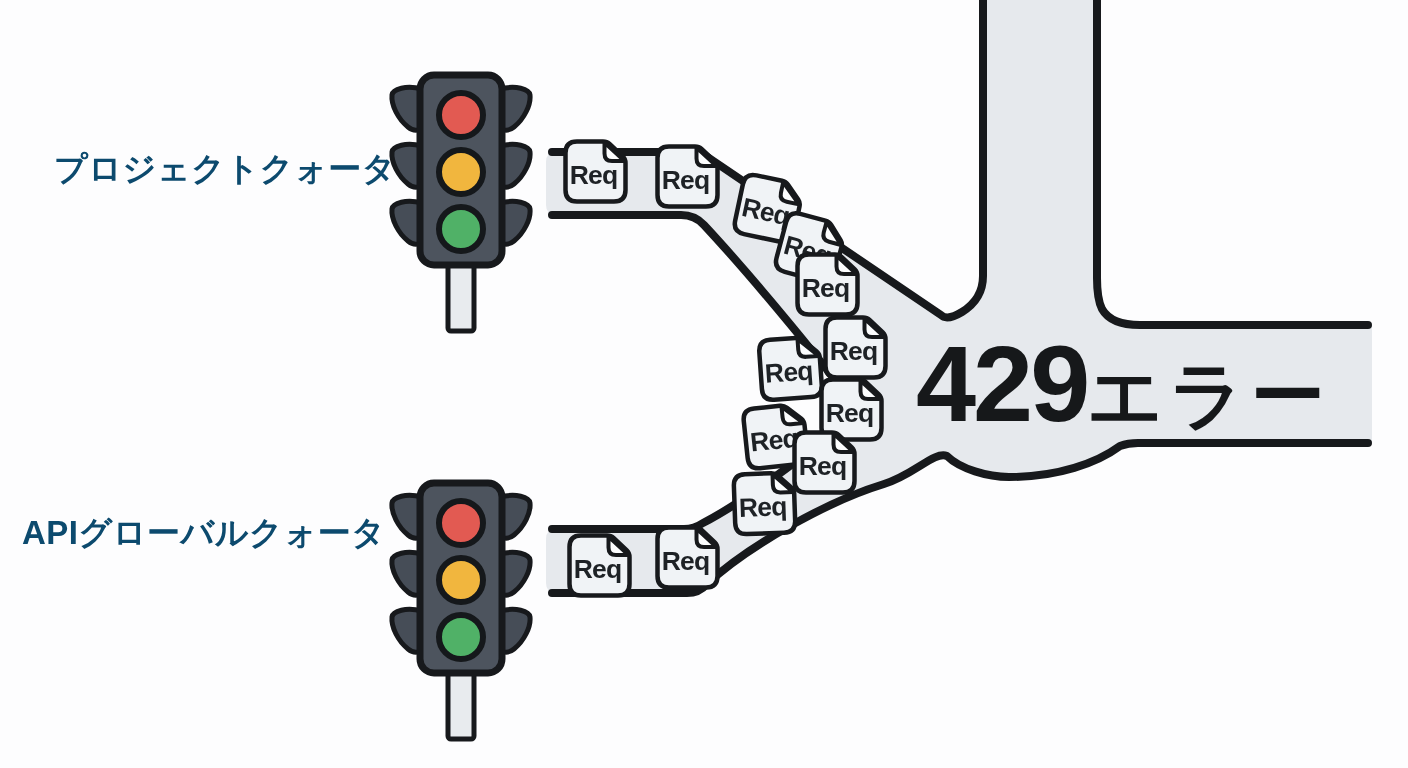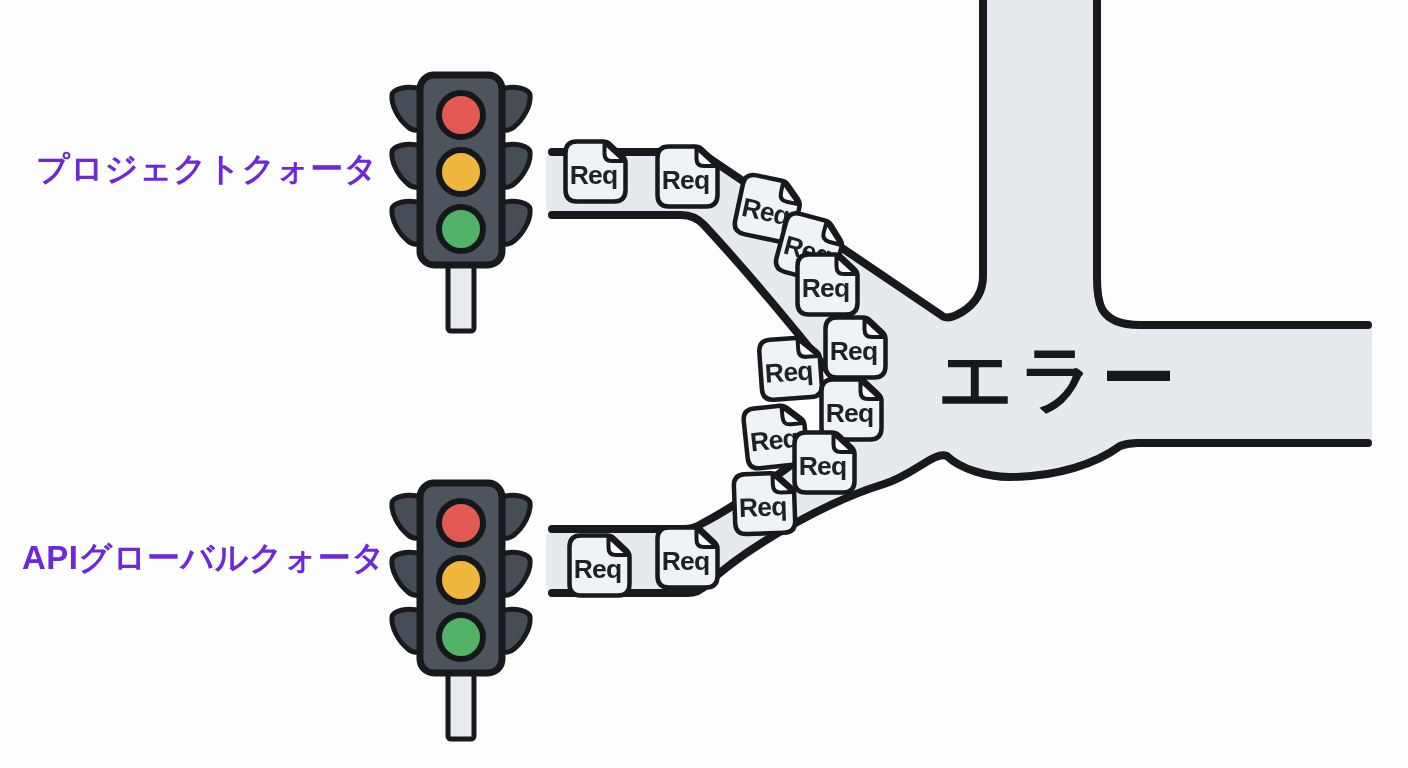--- a/index.html
+++ b/index.html
@@ -7,39 +7,39 @@
     position:relative;
     width:1408px;height:768px;
     overflow:hidden;
     background:#fdfdfe;
     font-family:"Liberation Sans","DejaVu Sans",sans-serif;
   }
   #road-svg{position:absolute;left:0;top:0;}
   .outline{fill:none;stroke-width:8;stroke-linecap:round;stroke-linejoin:round;}
   .quota-label{
     position:absolute;
-    text-align:left;
+    text-align:right;
     font-weight:bold;
     font-size:33px;
     line-height:44px;
-    color:#6d28d9;
+    color:#0c4a6e;
     letter-spacing:0.5px;
     white-space:nowrap;
   }
   #label-project{left:36px;top:147px;width:360px;}
-  #label-global{left:22px;top:536px;width:360px;}
+  #label-global{left:22px;top:511px;width:360px;}
   #error-text{
     position:absolute;
     left:916px;top:330px;
     display:flex;align-items:baseline;
     color:#16181a;
     white-space:nowrap;
   }
   #error-code{font-size:108px;font-weight:bold;line-height:1;letter-spacing:-3px;}
-  #error-word{font-size:74px;font-weight:bold;margin-left:22px;letter-spacing:6px;}
+  #error-word{font-size:74px;font-weight:bold;letter-spacing:6px;}
   .doc-text{font-weight:bold;}
 </style>
 </head>
 <body>
 
 <div id="stage">
 
   <svg id="road-svg" width="1408" height="768" viewBox="0 0 1408 768">
 
     <defs>
@@ -152,16 +152,17 @@
 
   <div id="label-project" class="quota-label">
     <div>プロジェクトクォータ</div>
   </div>
 
   <div id="label-global" class="quota-label">
     <div>APIグローバルクォータ</div>
   </div>
 
   <div id="error-text">
+    <span id="error-code">429</span>
     <span id="error-word">エラー</span>
   </div>
 
 </div>
 
 </body></html>

